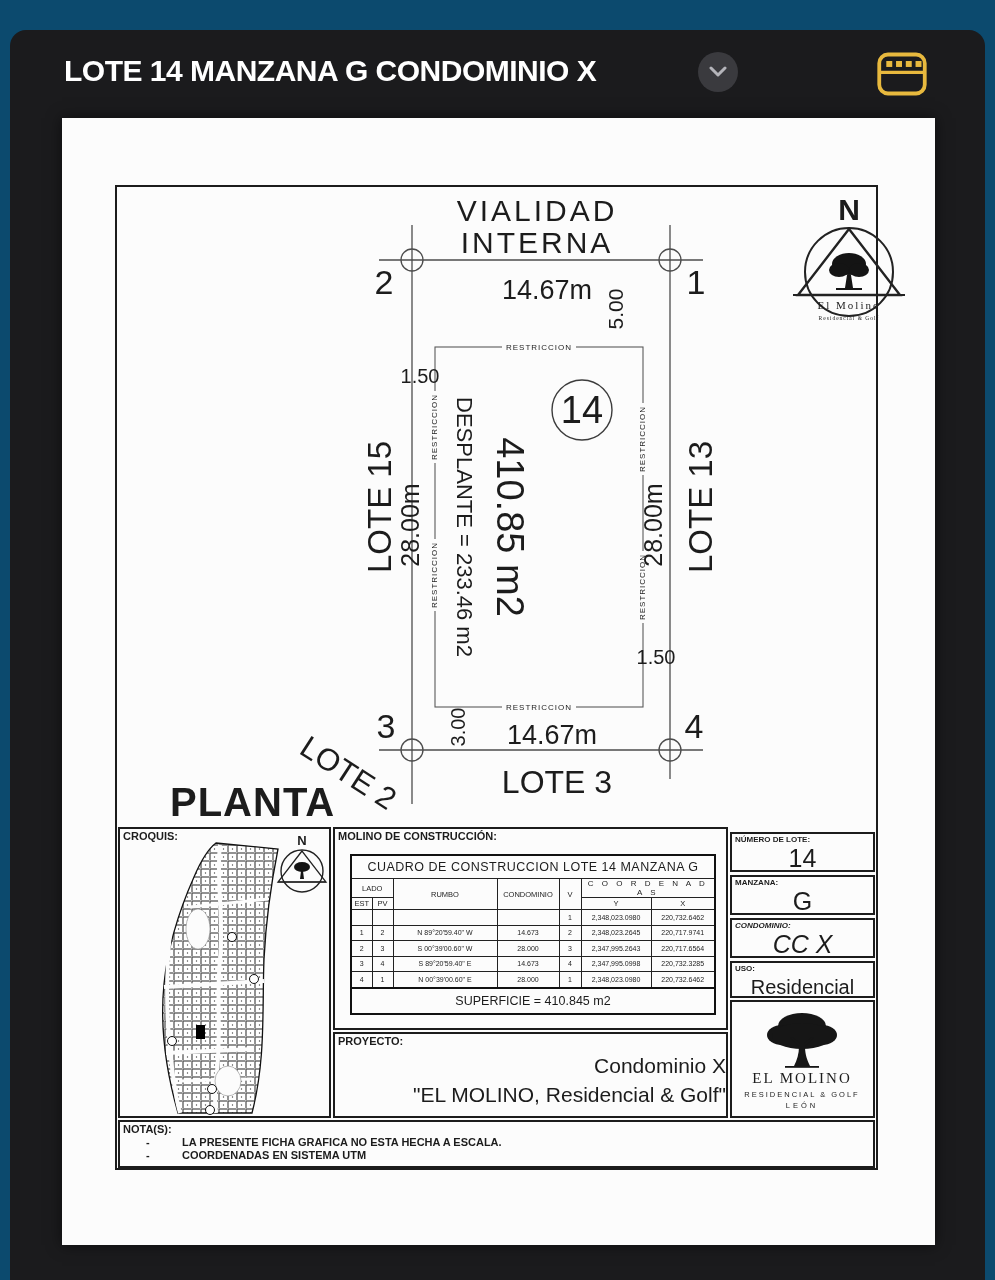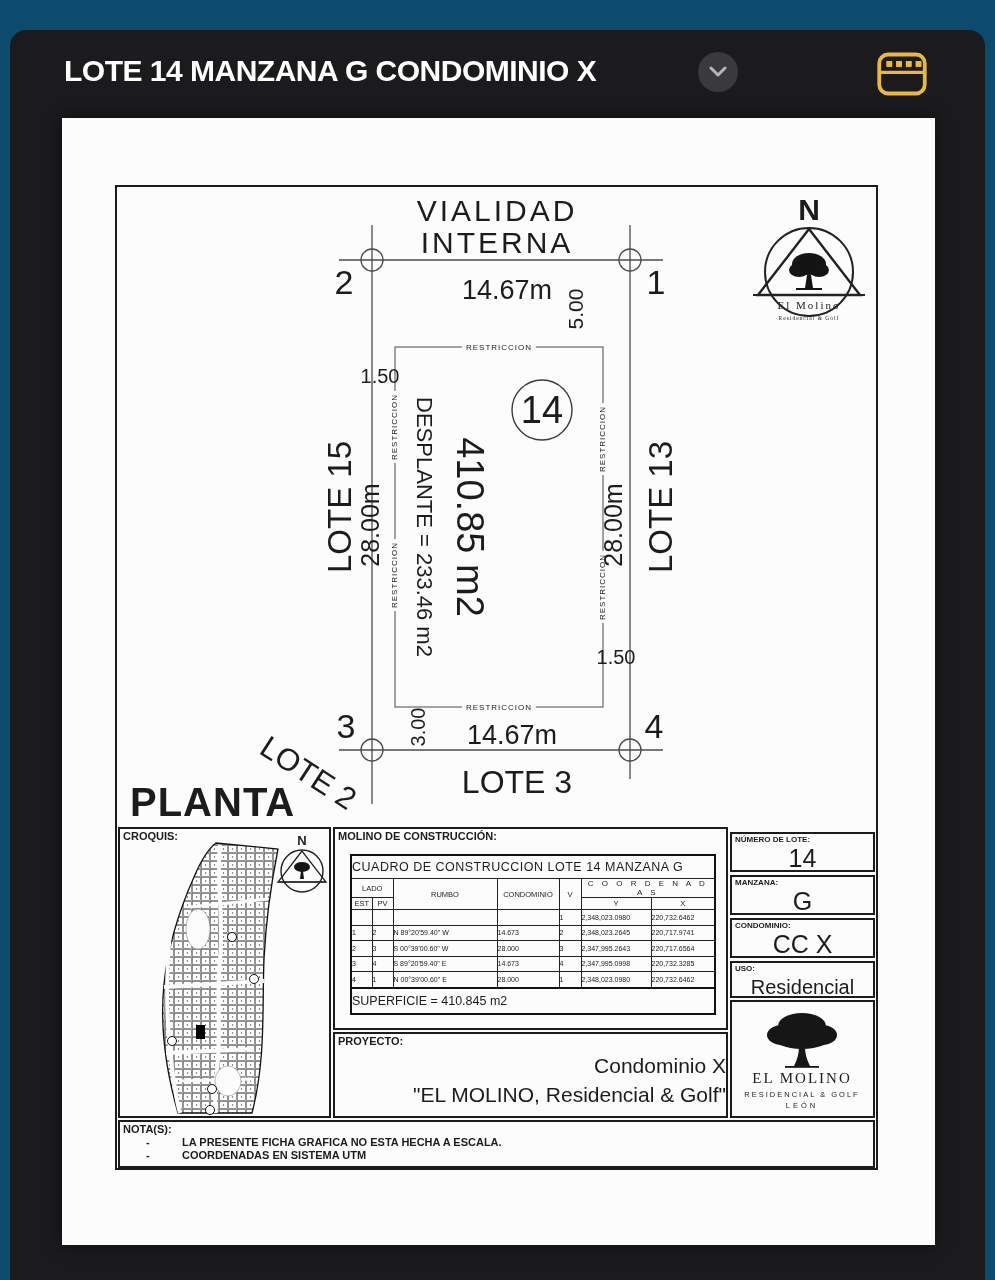--- a/index.html
+++ b/index.html
@@ -14,36 +14,36 @@
   .chev-btn{position:absolute;left:688px;top:22px;width:40px;height:40px;border-radius:50%;
             background:#3a3a3e;border:none;display:flex;align-items:center;justify-content:center;cursor:pointer;}
   .gold-btn{position:absolute;left:860px;top:18px;width:64px;height:52px;background:transparent;
             border:none;display:flex;align-items:center;justify-content:center;cursor:pointer;}
   
   .page{position:absolute;left:52px;top:88px;width:873px;height:1127px;background:#fcfcfc;
         box-shadow:0 0 14px rgba(0,0,0,.55);}
   .ficha{position:absolute;left:53px;top:67px;width:763px;height:985px;border:2.5px solid #1c1c1c;
          box-sizing:border-box;}
   .ficha *, .ficha{color:#1c1c1c;}
-  .planta-wrap{position:absolute;left:0;top:0;width:759px;height:640px;}
+  .planta-wrap{position:absolute;left:0;top:0;width:759px;height:640px;padding-left:40px;}
   
   .lbox{position:absolute;border:2px solid #1c1c1c;box-sizing:border-box;background:#fcfcfc;}
   .box-croquis{left:1px;top:640px;width:213px;height:291px;}
   .box-cuadro{left:216px;top:640px;width:395px;height:203px;}
   .box-proyecto{left:216px;top:845px;width:395px;height:86px;}
   .box-info{left:613px;width:145px;}
   .box-logo{left:613px;top:813px;width:145px;height:118px;}
   .box-nota{left:1px;top:933px;width:757px;height:48px;}
   .box-label{position:absolute;left:3px;top:1px;font-size:11px;font-weight:bold;letter-spacing:0;}
   .mini-label{position:absolute;left:3px;top:1px;font-size:8px;font-weight:bold;}
   .info-value{position:absolute;left:0;top:10px;width:100%;text-align:center;font-size:25px;}
   .info-value.small{font-size:20px;top:13px;}
   
   .ctable{position:absolute;left:15px;top:25px;border-collapse:collapse;border:2.5px solid #111;}
-  .ctable td,.ctable th{border:1px solid #222;padding:0;font-weight:normal;}
+  .ctable td,.ctable th{border:1px solid #222;text-align:center;padding:0;font-weight:normal;}
   .ctable .t-title{font-size:12.5px;height:22px;letter-spacing:.5px;}
   .ctable .t-h{font-size:7.5px;height:11px;}
   .ctable .t-coord{letter-spacing:3px;font-size:8px;}
   .ctable .t-c{font-size:7px;height:14.5px;}
   .ctable .t-sup{font-size:12.5px;height:24px;border-top:2px solid #111;}
   .c-est{width:21px;}.c-pv{width:21px;}.c-rumbo{width:104px;}.c-dist{width:62px;}
   .c-v{width:22px;}.c-y{width:70px;}.c-x{width:64px;}
   
   .proj-lines{position:absolute;left:0;top:17px;width:100%;text-align:right;line-height:29px;font-size:21px;}
   
@@ -302,21 +302,21 @@
         </div>
 
         <div class="lbox box-info" style="top:645px;height:40px;">
           <div class="mini-label">NÚMERO DE LOTE:</div>
           <div class="info-value">14</div>
         </div>
         <div class="lbox box-info" style="top:688px;height:40px;">
           <div class="mini-label">MANZANA:</div>
           <div class="info-value">G</div>
         </div>
-        <div class="lbox box-info" style="top:731px;height:40px;">
+        <div class="lbox box-info" style="top:731px;height:40px;font-style:italic;">
           <div class="mini-label">CONDOMINIO:</div>
           <div class="info-value">CC X</div>
         </div>
         <div class="lbox box-info" style="top:774px;height:37px;">
           <div class="mini-label">USO:</div>
           <div class="info-value small">Residencial</div>
         </div>
 
         <div class="lbox box-logo">
           <svg width="141" height="114" viewBox="0 0 141 114">

